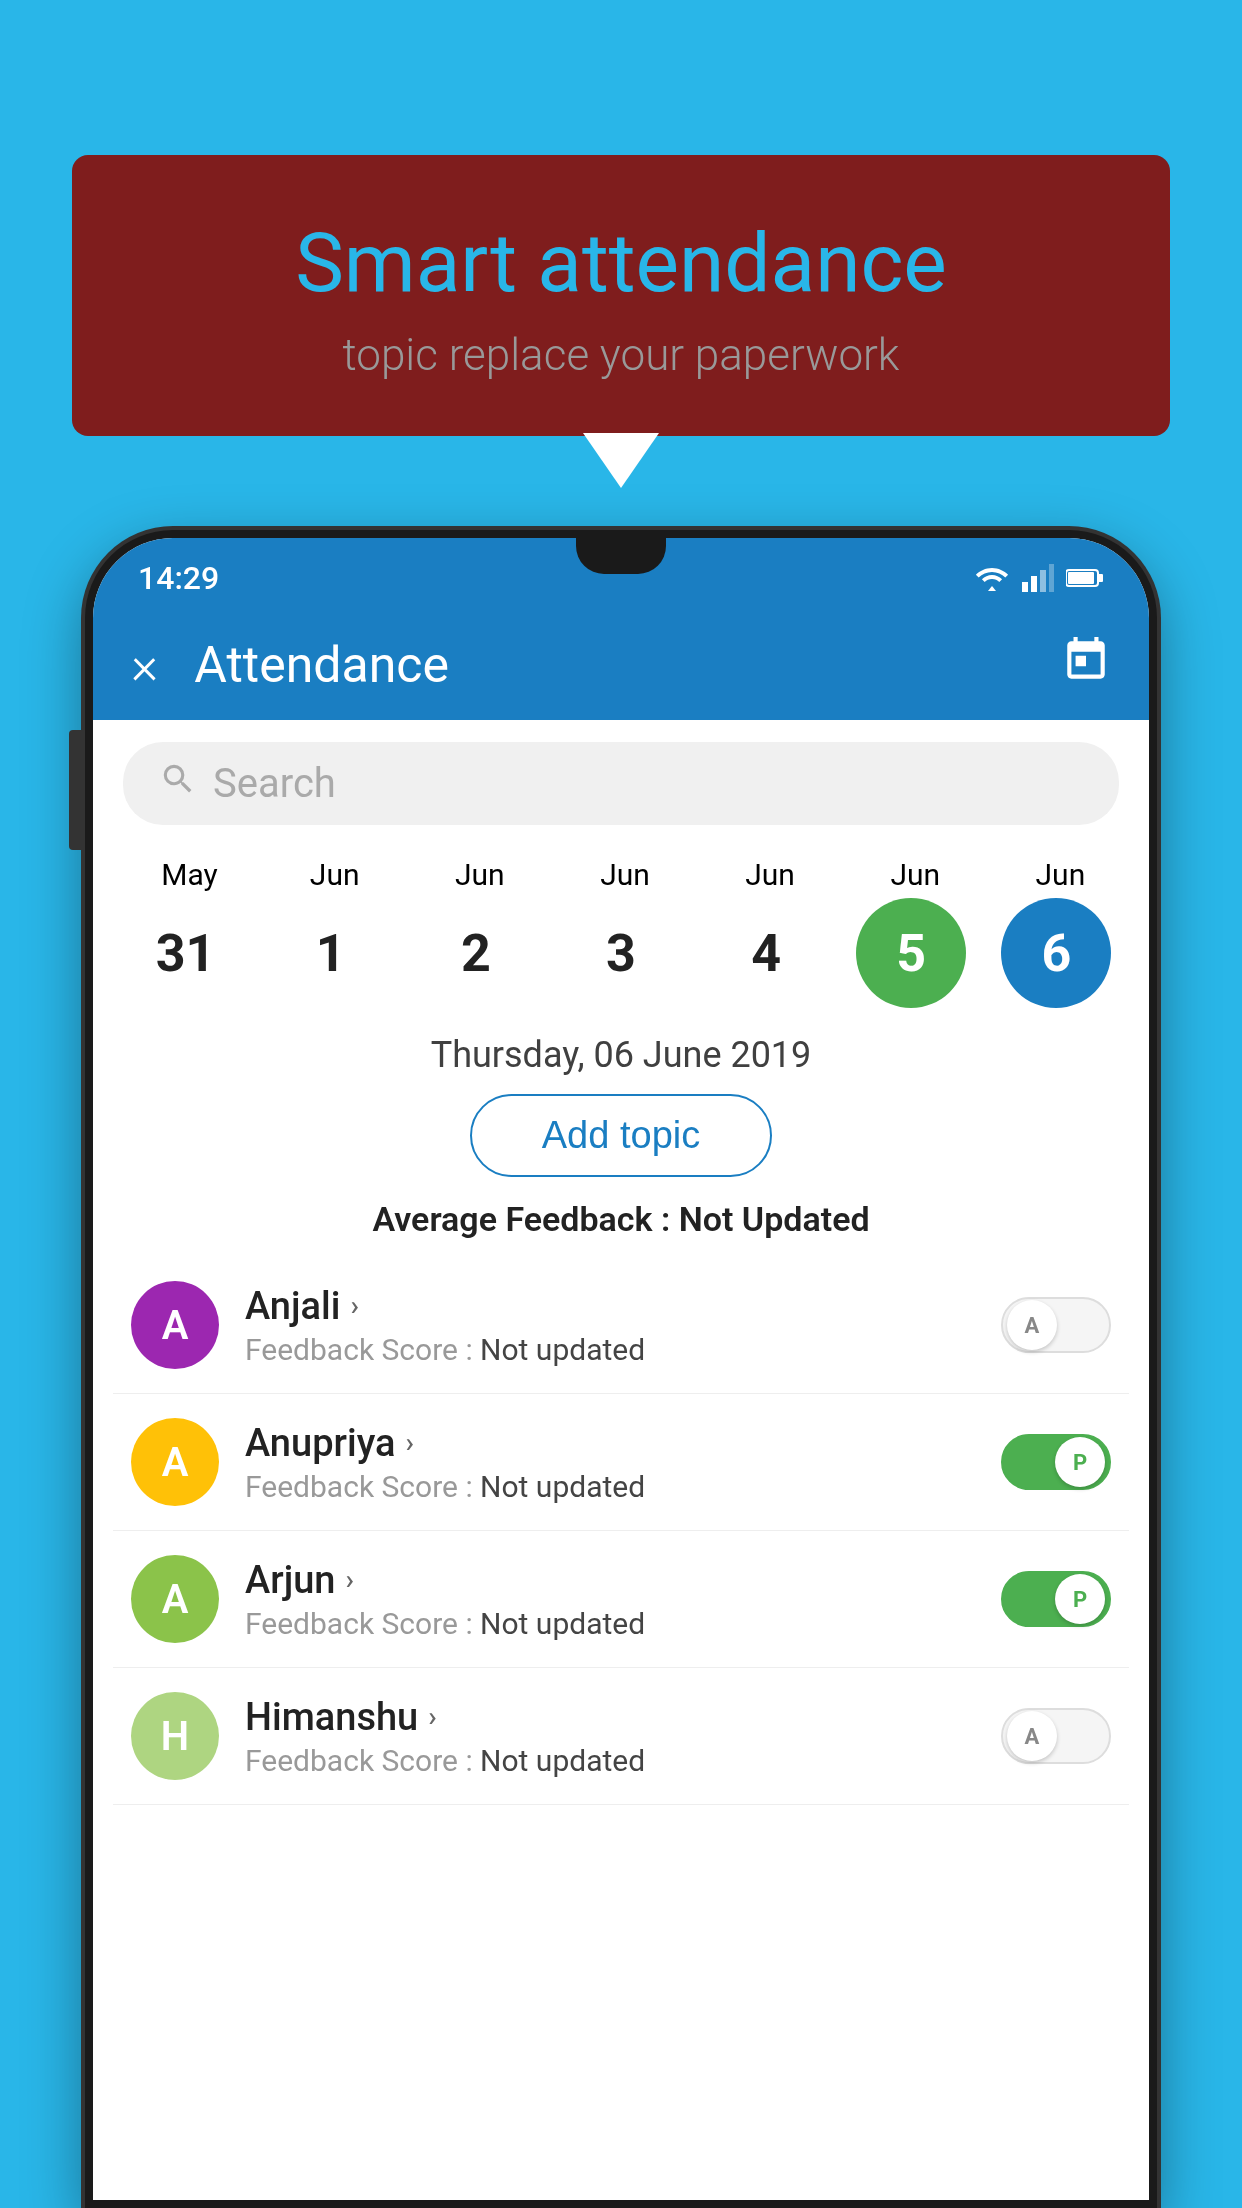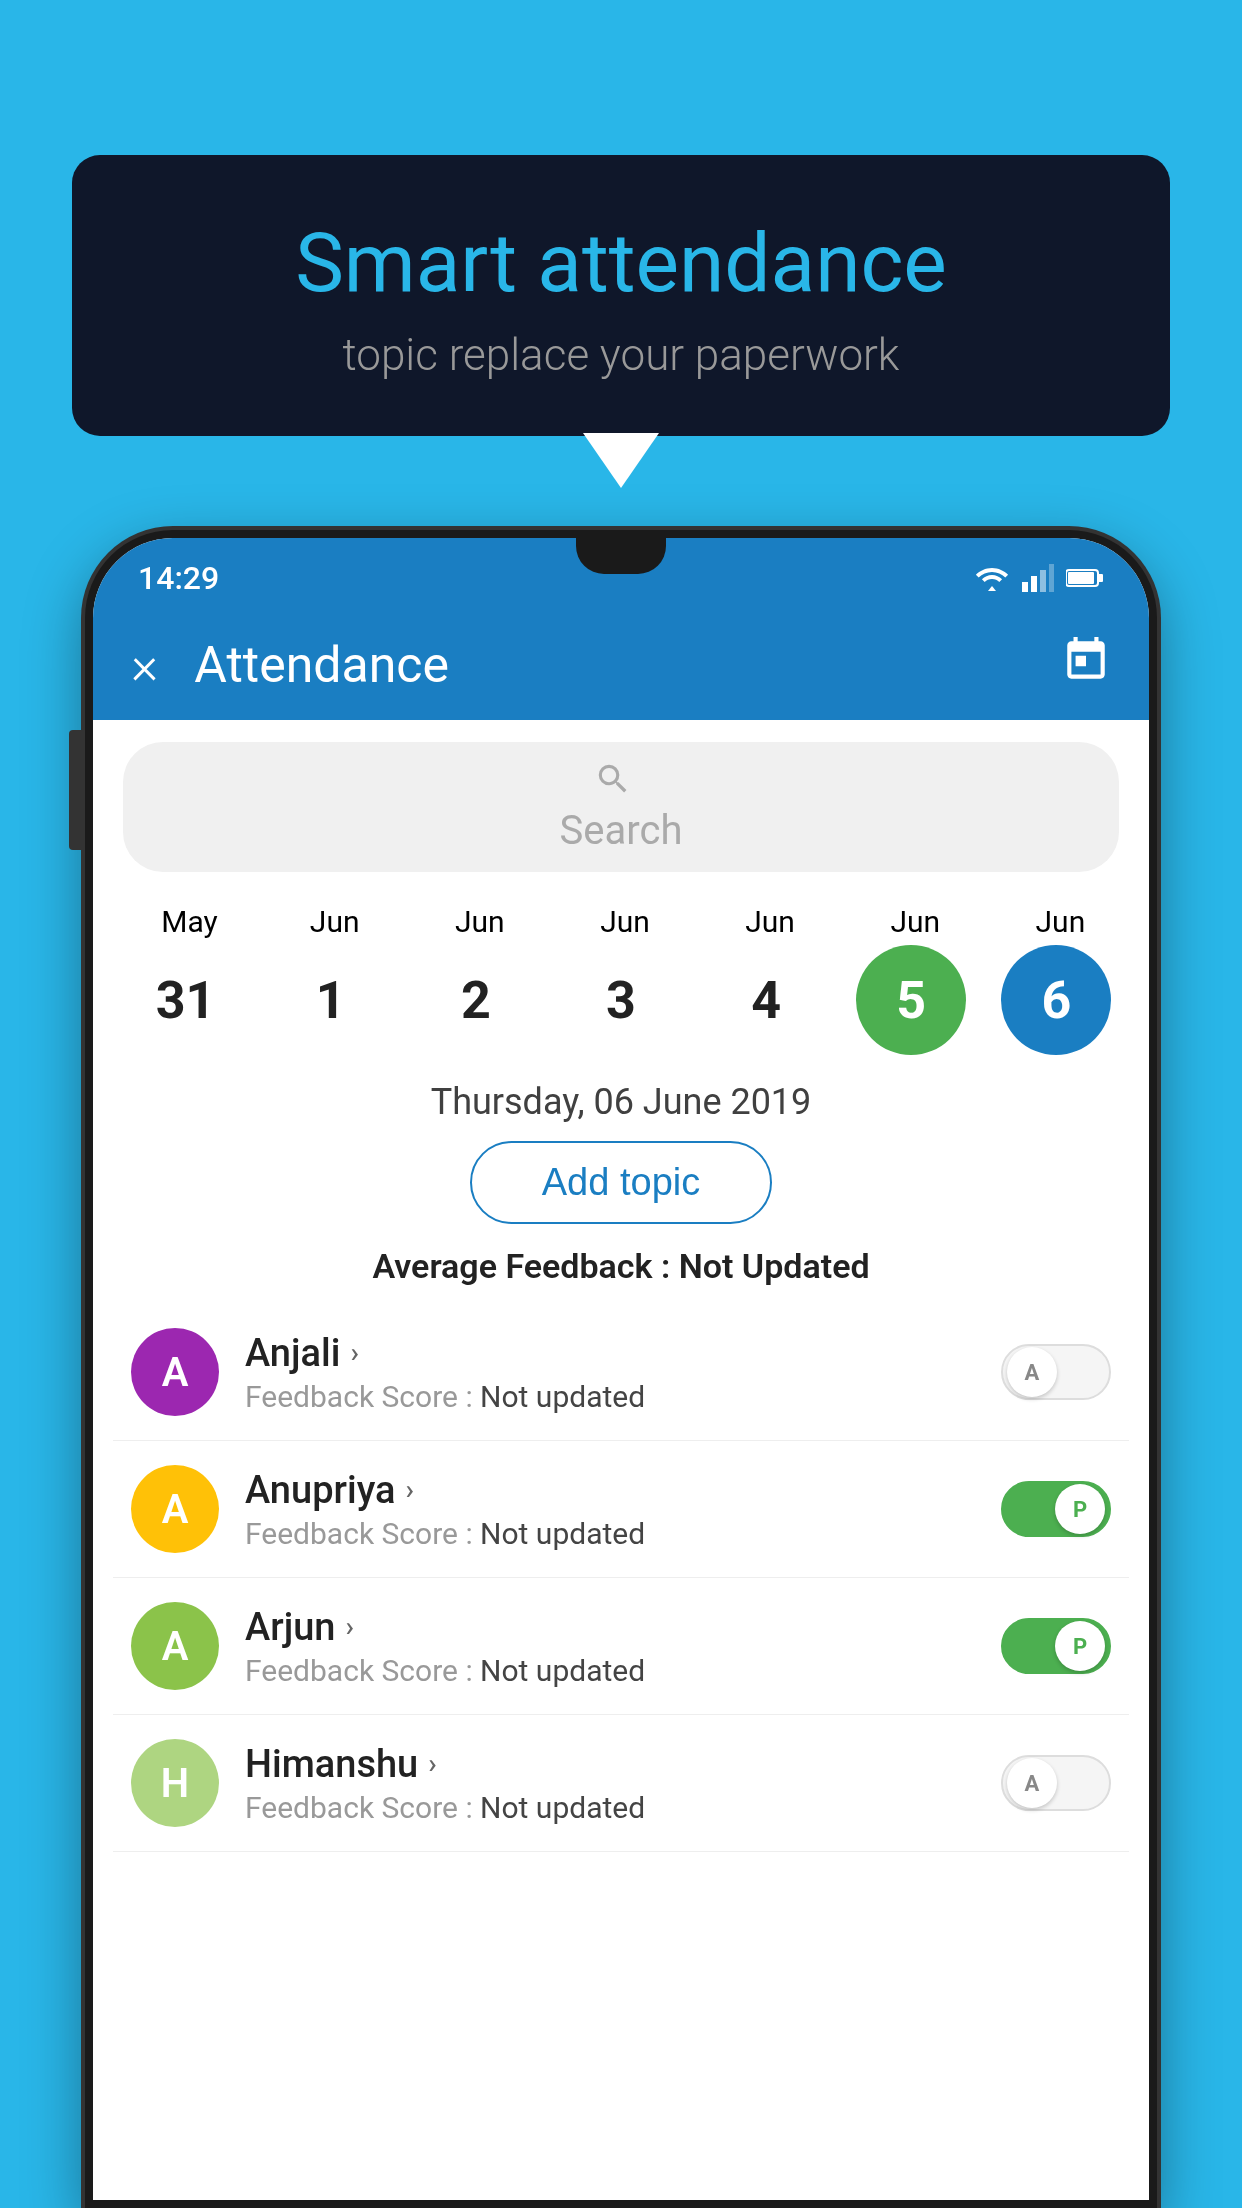--- a/index.html
+++ b/index.html
@@ -13,22 +13,22 @@
     }
 
     
     .speech-bubble-container {
       position: absolute;
       top: 155px;
       left: 72px;
       right: 72px;
     }
     .speech-bubble {
-      background: #0f172a;
-      border-radius: 28px;
+      background: #7f1d1d;
+      border-radius: 16px;
       padding: 60px 60px 55px;
       text-align: center;
       position: relative;
     }
     .speech-bubble::after {
       content: '';
       position: absolute;
       bottom: -52px;
       left: 50%;
       transform: translateX(-50%);
@@ -149,21 +149,20 @@
     }
 
     
     .search-container {
       background: #f0f0f0;
       margin: 22px 30px;
       border-radius: 40px;
       display: flex;
       align-items: center;
       padding: 18px 36px;
-      flex-direction: column;
     }
     .search-icon-wrap {
       margin-right: 16px;
       color: #aaa;
       font-size: 38px;
     }
     .search-input-label {
       font-size: 40px;
       color: #aaa;
     }

